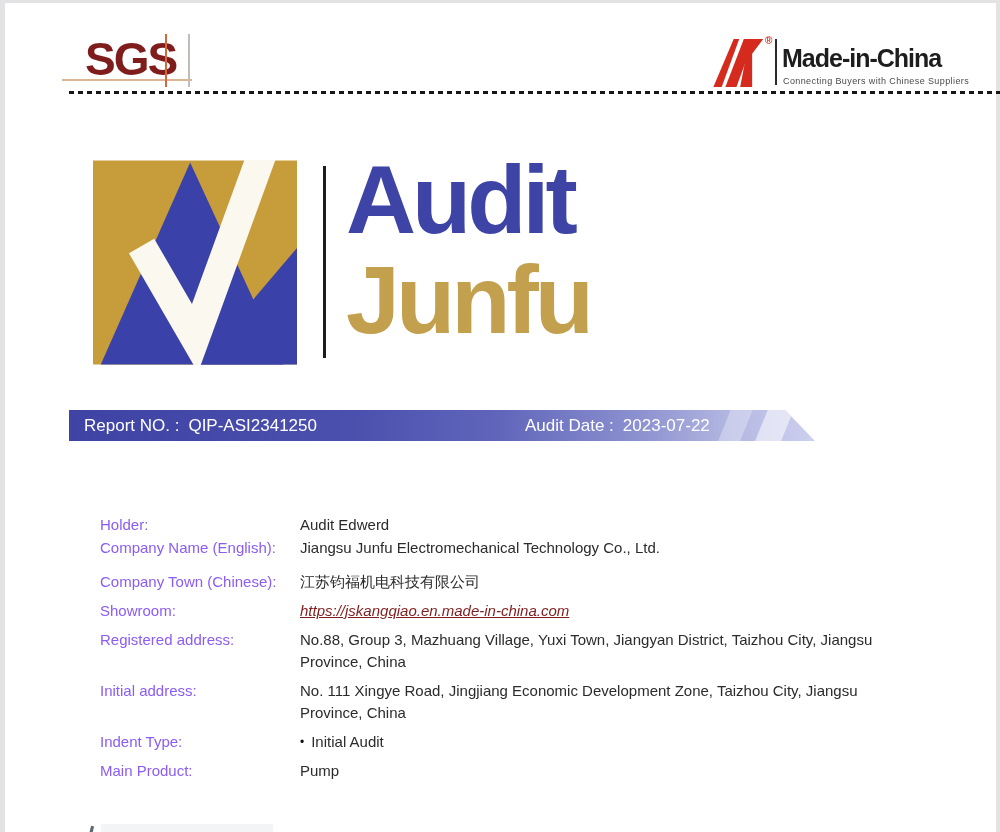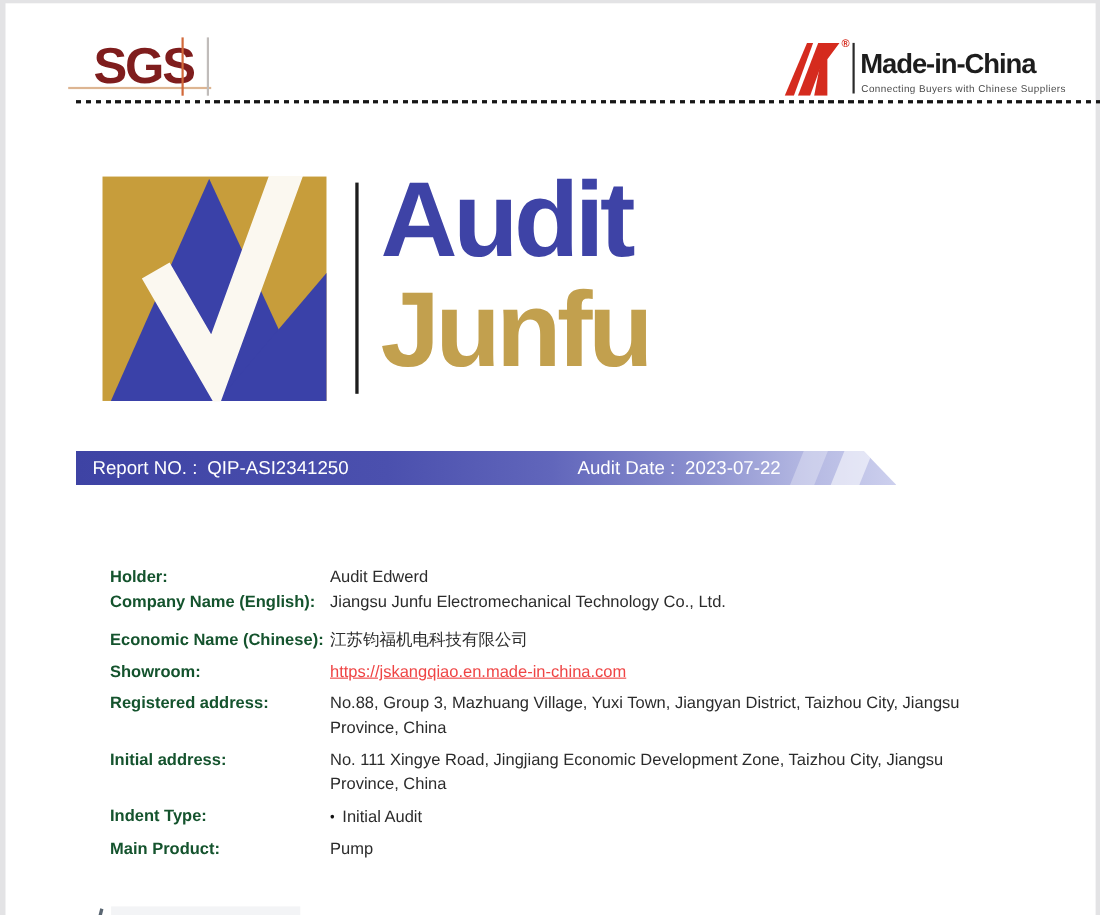--- a/index.html
+++ b/index.html
@@ -31,24 +31,24 @@
     clip-path:polygon(0 0, 96% 0, 100% 100%, 0 100%); }
   .banner-stripe1 { position:absolute; left:655px; top:-6px; width:22px; height:45px; background:rgba(255,255,255,0.30); transform:skewX(-22deg); }
   .banner-stripe2 { position:absolute; left:692px; top:-6px; width:26px; height:45px; background:rgba(255,255,255,0.55); transform:skewX(-22deg); }
   .banner-text { position:absolute; top:50%; transform:translateY(-50%); color:#ffffff; font-size:17px; white-space:nowrap; }
   .banner-text .lab { margin-right:9px; }
   .bt-report { left:15px; }
   .bt-date { left:440px;margin-left:16px; }
   
   .details { position:absolute; left:95px; top:511px; width:830px; }
   .drow { display:flex; }
-  .drow .lbl { width:200px; flex-shrink:0; font-size:15px; font-weight:bold; color:#14532d; line-height:22px; }
+  .drow .lbl { width:200px; flex-shrink:0; font-size:15px; font-weight:normal; color:#8b5cf6; line-height:22px; }
   .drow .val { width:600px; font-size:15px; color:#2b2b2b; line-height:22px; }
   .mb1{margin-bottom:1px}.mb12{margin-bottom:12px}.mb7{margin-bottom:7px}
-  .link { color:#ef4444; text-decoration:underline; cursor:pointer; }
+  .link { color:#7f1d1d; text-decoration:underline; cursor:pointer;font-style:italic; }
   .bullet { display:inline-block; margin-right:7px; font-size:12px; vertical-align:1px; color:#111; }
   
   .bottom-bar { position:absolute; left:96px; top:821px; width:172px; height:11px; background:#f3f4f6; }
   .bottom-mark { position:absolute; left:85px; top:823px; width:3px; height:9px; background:#5a6672; transform:rotate(14deg); }
 </style>
 </head>
 <body>
 
 <div class="page">
 
@@ -99,21 +99,21 @@
   <div class="details">
     <div class="drow mb1">
       <div class="lbl">Holder:</div>
       <div class="val">Audit Edwerd</div>
     </div>
     <div class="drow mb12">
       <div class="lbl">Company Name (English):</div>
       <div class="val">Jiangsu Junfu Electromechanical Technology Co., Ltd.</div>
     </div>
     <div class="drow mb7">
-      <div class="lbl">Economic Name (Chinese):</div>
+      <div class="lbl">Company Town (Chinese):</div>
       <div class="val">江苏钧福机电科技有限公司</div>
     </div>
     <div class="drow mb7">
       <div class="lbl">Showroom:</div>
       <div class="val"><a class="link">https://jskangqiao.en.made-in-china.com</a></div>
     </div>
     <div class="drow mb7">
       <div class="lbl">Registered address:</div>
       <div class="val">No.88, Group 3, Mazhuang Village, Yuxi Town, Jiangyan District, Taizhou City, Jiangsu Province, China</div>
     </div>

